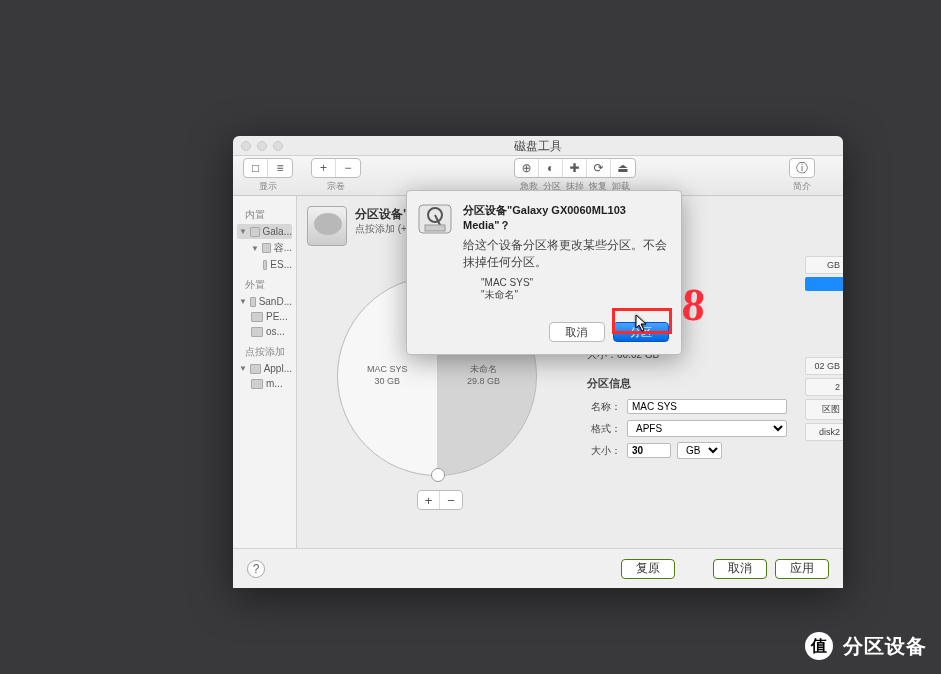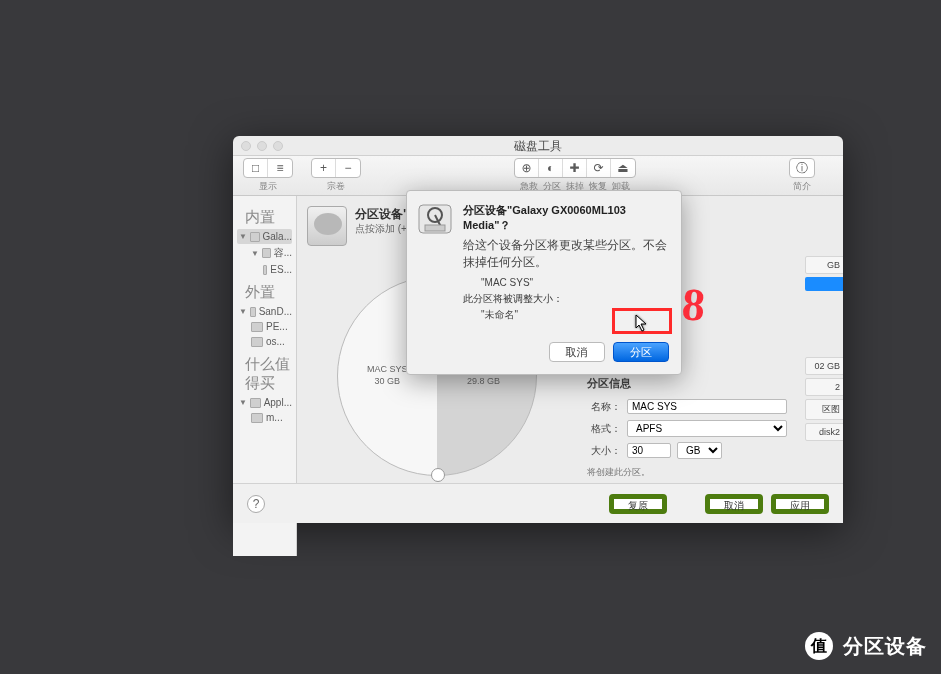--- a/index.html
+++ b/index.html
@@ -1,35 +1,35 @@
 <!DOCTYPE html>
 <html><head>
 <meta charset="utf-8">
 <style>
   * { box-sizing: border-box; margin: 0; padding: 0; font-family: -apple-system, "Helvetica Neue", Arial, sans-serif; }
   body { background: #39393c; width: 941px; height: 674px; overflow: hidden; position: relative; }
   
   
-  .window { position: absolute; left: 233px; top: 136px; width: 610px; height: 387px; background: #ececec; border-radius: 6px; box-shadow: 0 8px 40px rgba(0,0,0,0.5); }
+  .window { position: absolute; left: 233px; top: 136px; width: 610px; height: 452px; background: #ececec; border-radius: 6px; box-shadow: 0 8px 40px rgba(0,0,0,0.5); }
   .titlebar { height: 20px; position: relative; border-bottom: 1px solid #d0d0d0; }
   .traffic { position: absolute; left: 8px; top: 5px; display: flex; gap: 6px; }
   .traffic span { width: 10px; height: 10px; border-radius: 50%; background: #ddd; border: 1px solid #ccc; }
   .wtitle { text-align: center; font-size: 12px; line-height: 20px; color: #4a4a4a; }
   
   .toolbar { height: 40px; border-bottom: 1px solid #c8c8c8; display: flex; align-items: center; padding: 0 10px; background: linear-gradient(#f6f6f6,#e8e8e8); }
   .tbgroup { display: flex; flex-direction: column; align-items: center; margin-right: 18px; }
   .tbseg { display: flex; border: 1px solid #bcbcbc; border-radius: 4px; background: #fff; height: 20px; }
   .tbseg button { border: none; background: transparent; width: 24px; font-size: 12px; color: #5a5a5a; border-right: 1px solid #dcdcdc; }
   .tbseg button:last-child { border-right: none; }
   .tblabel { font-size: 9px; color: #888; margin-top: 2px; }
   .spacer { flex: 1; }
   
   .body { display: flex; height: 360px; }
   .sidebar { width: 64px; background: #f3f3f3; border-right: 1px solid #d0d0d0; font-size: 10px; color: #5a5a5a; padding: 6px 4px; overflow: hidden; }
-  .side-head { color: #8a8a8a; font-size: 15px; margin: 6px 0 2px; padding-left: 8px; }
+  .side-head { color: #8a8a8a; font-size: 10px; margin: 6px 0 2px; padding-left: 8px; }
   .side-item { display: flex; align-items: center; gap: 3px; padding: 2px 0 2px 2px; white-space: nowrap; }
   .side-item.sel { background: #d6d6d6; border-radius: 2px; }
   .tri { font-size: 8px; color: #7a7a7a; }
   .diskico { width: 12px; height: 10px; background: #cfcfcf; border: 1px solid #aaa; border-radius: 1px; }
   
   .main { flex: 1; position: relative; padding: 10px 14px; overflow: hidden; }
   .bigdrive { width: 40px; height: 40px; background: linear-gradient(#f0f0f0,#ccc); border: 1px solid #aaa; border-radius: 4px; position: absolute; left: 10px; top: 10px; }
   .bigdrive::after { content:""; position:absolute; left:6px; top:6px; width:28px; height:22px; border-radius:50%; background:#b8b8b8; }
   .htitle { position: absolute; left: 58px; top: 10px; font-size: 12px; font-weight: 600; color: #333; }
   .hdesc { position: absolute; left: 58px; top: 26px; font-size: 10px; color: #666; }
@@ -42,25 +42,25 @@
   .pieaddrem { position:absolute; left:120px; top:294px; display:flex; border:1px solid #bcbcbc; border-radius:4px; background:#fff; }
   .pieaddrem button { width:22px; height:18px; border:none; background:transparent; font-size:13px; color:#555; }
   .pieaddrem button:first-child { border-right:1px solid #ddd; }
   
   .infoblock { position:absolute; left: 290px; top: 132px; font-size: 10px; color: #444; line-height: 1.8; }
   .section-h { font-size: 11px; font-weight: 600; margin-top: 10px; font-family: Liberation Serif, serif; }
   .formrow { display:flex; align-items:center; gap:6px; margin:4px 0; }
   .formrow label { width:34px; text-align:right; font-size:10px; color:#444; }
   .formrow input, .formrow select { font-size:10px; padding:1px 4px; border:1px solid #bbb; border-radius:2px; background:#fff; }
   .long { width: 160px; }
-  .short { width: 44px; }
+  .short { width: 44px; font-weight: bold; }
   
   .footer { position:absolute; bottom:0; left:0; right:0; height: 40px; border-top: 1px solid #d2d2d2; background: #f0f0f0; display:flex; align-items:center; padding: 0 14px; }
   .helpbtn { width:18px; height:18px; border-radius:50%; border:1px solid #aaa; background:#fff; font-size:12px; color:#666; }
-  .footbtn { height: 20px; padding: 0 14px; font-size: 10px; border: 5px solid #4d7c0f; background: #fff; border-radius: 4px; margin-left: 8px; color:#333; }
+  .footbtn { height: 20px; padding: 0 14px; font-size: 12px; border: 1px solid #4d7c0f; background: #fff; border-radius: 4px; margin-left: 8px; color:#333; }
   
   
   .peek { position:absolute; right:-2px; top:60px; width:40px; font-size:9px; color:#444; }
   .peek div { background:#f6f6f6; border:1px solid #d6d6d6; padding:3px 4px; margin-bottom:3px; text-align:right; border-radius:2px; }
   .peek .badge { background:#1a8cff; color:#fff; border:none; height:14px; }
   
   
   .sheet { position:absolute; left:406px; top:190px; width:276px; background:#f1f1f1; border:1px solid #bcbcbc; border-radius:4px; box-shadow: 0 6px 26px rgba(0,0,0,0.35); padding:12px 12px 12px 56px; }
   .sheet .sico { position:absolute; left:10px; top:10px; width:36px; height:36px; }
   .sheet .sico svg { width:36px; height:36px; }
@@ -159,21 +159,21 @@
         </div>
       <div class="side-item" style="padding-left:14px">
           <span class="diskico"></span>
           <span>PE...</span>
         </div>
       <div class="side-item" style="padding-left:14px">
           <span class="diskico"></span>
           <span>os...</span>
         </div>
 
-      <div class="side-head">什么值得买</div>
+      <div class="side-head">点按添加</div>
       <div class="side-item">
           <span class="tri">▼</span>
           <span class="diskico"></span>
           <span>Appl...</span>
         </div>
       <div class="side-item" style="padding-left:14px">
           <span class="diskico"></span>
           <span>m...</span>
         </div>
     </div>
@@ -206,21 +206,20 @@
         </div>
         <div class="formrow">
           <label>格式：</label>
           <select class="long"><option>APFS</option></select>
         </div>
         <div class="formrow">
           <label>大小：</label>
           <input class="short" value="30" style="">
           <select><option>GB</option></select>
         </div>
-        <div style="font-size:9px;color:#777;margin-top:4px">将创建此分区。</div>
       </div>
 
       <div class="peek">
         <div>GB</div>
         <div class="badge"></div>
         <div style="height:60px;border:none;background:none"></div>
         <div>02 GB</div>
         <div>2</div>
         <div>区图</div>
         <div>disk2</div>
@@ -243,21 +242,20 @@
     <svg viewBox="0 0 36 36">
         <rect x="2" y="4" width="32" height="28" rx="4" fill="#e8e8e8" stroke="#999"></rect>
         <circle cx="18" cy="14" r="7" fill="none" stroke="#555" stroke-width="2"></circle>
         <path d="M18 14 L24 26" stroke="#555" stroke-width="2"></path>
         <rect x="8" y="24" width="20" height="6" fill="#ccc" stroke="#999"></rect>
       </svg>
   </div>
   <h4>分区设备"Galaxy GX0060ML103 Media"？</h4>
   <p>给这个设备分区将更改某些分区。不会抹掉任何分区。</p>
   <div class="val">"MAC SYS"</div>
-  <div class="sub">此分区将被调整大小：</div>
   <div class="val">"未命名"</div>
   <div class="btnrow">
     <button class="mbtn">取消</button>
     <button class="mbtn primary">分区</button>
   </div>
 </div>
 
 <div class="redbox" style="left:612px; top:308px; width:60px; height:26px;"></div>
 
 <div class="cursor" style="left:635px; top:314px;">

